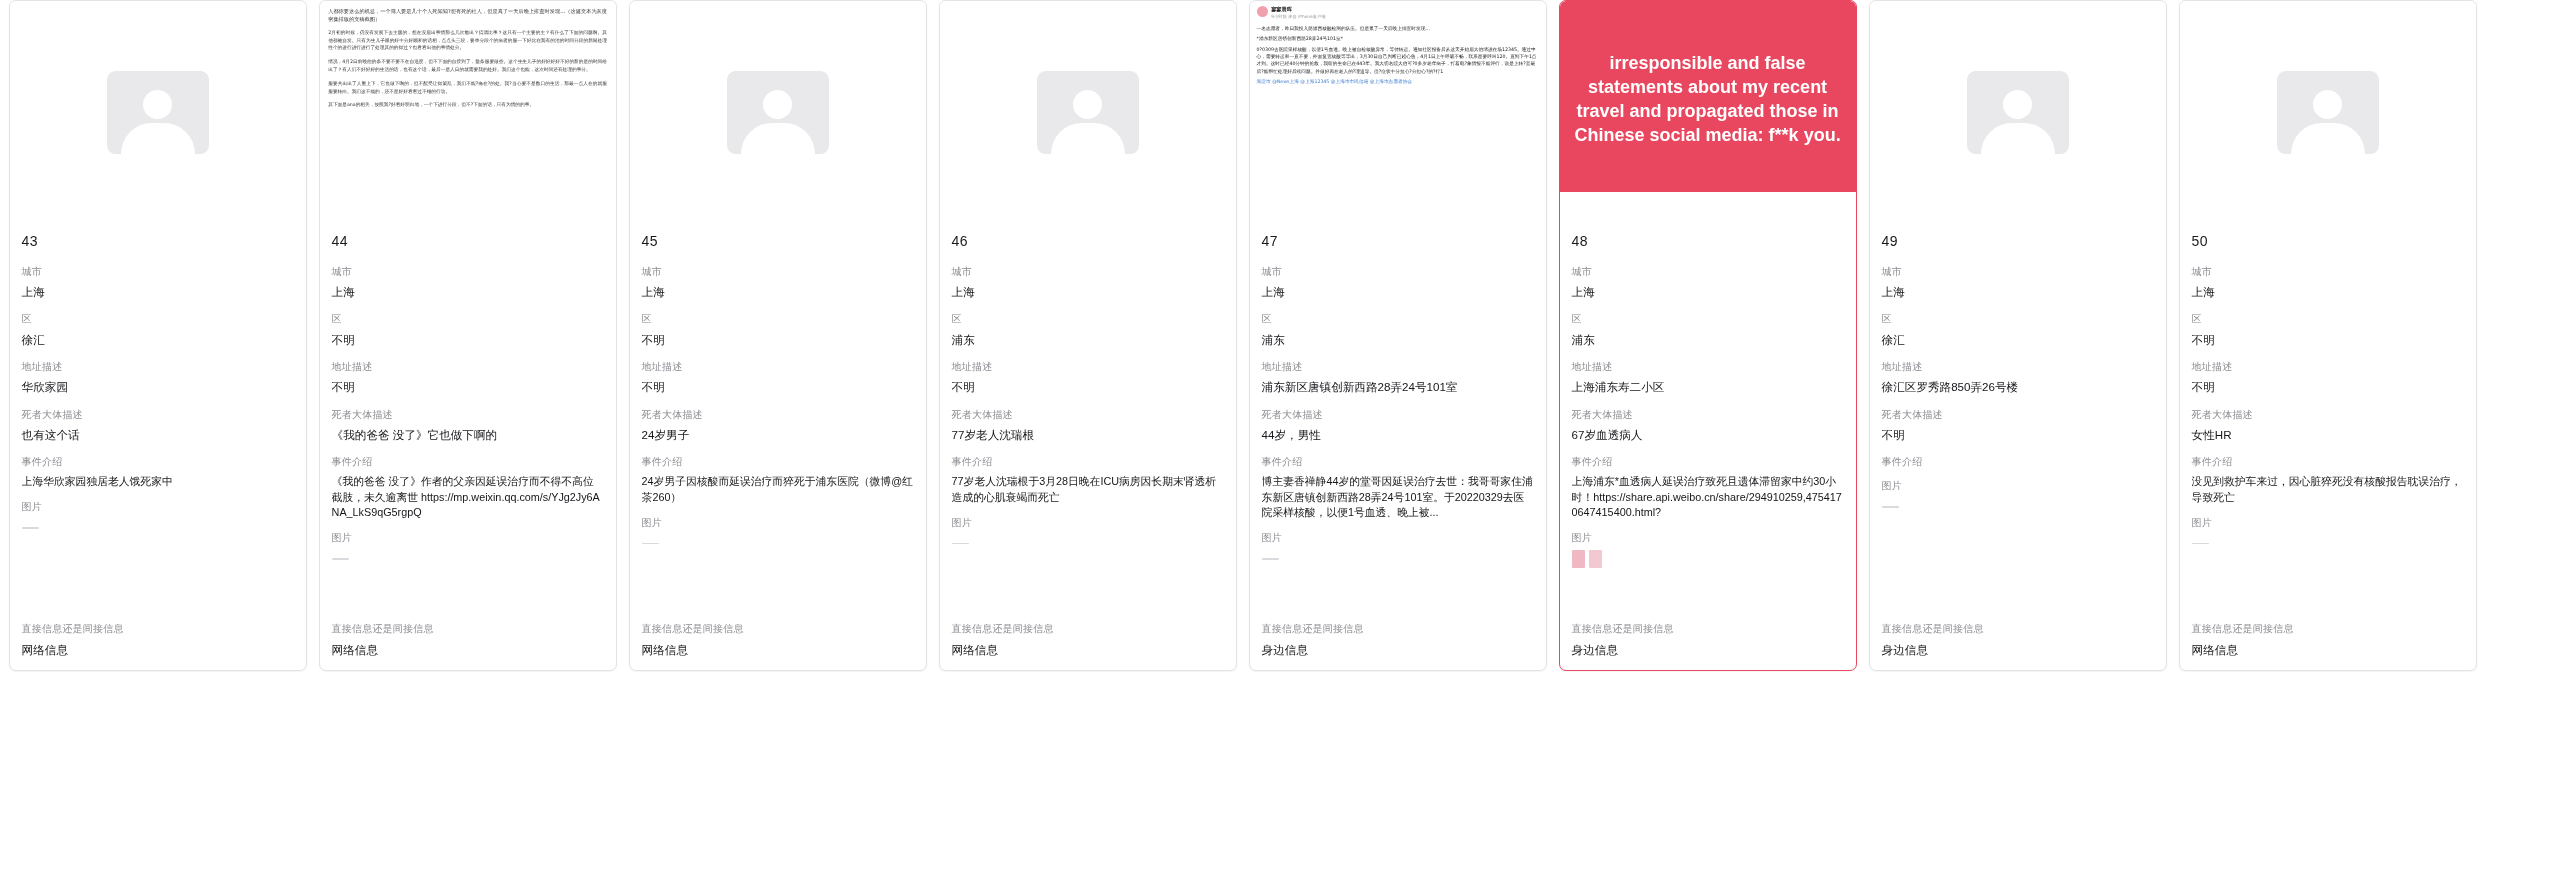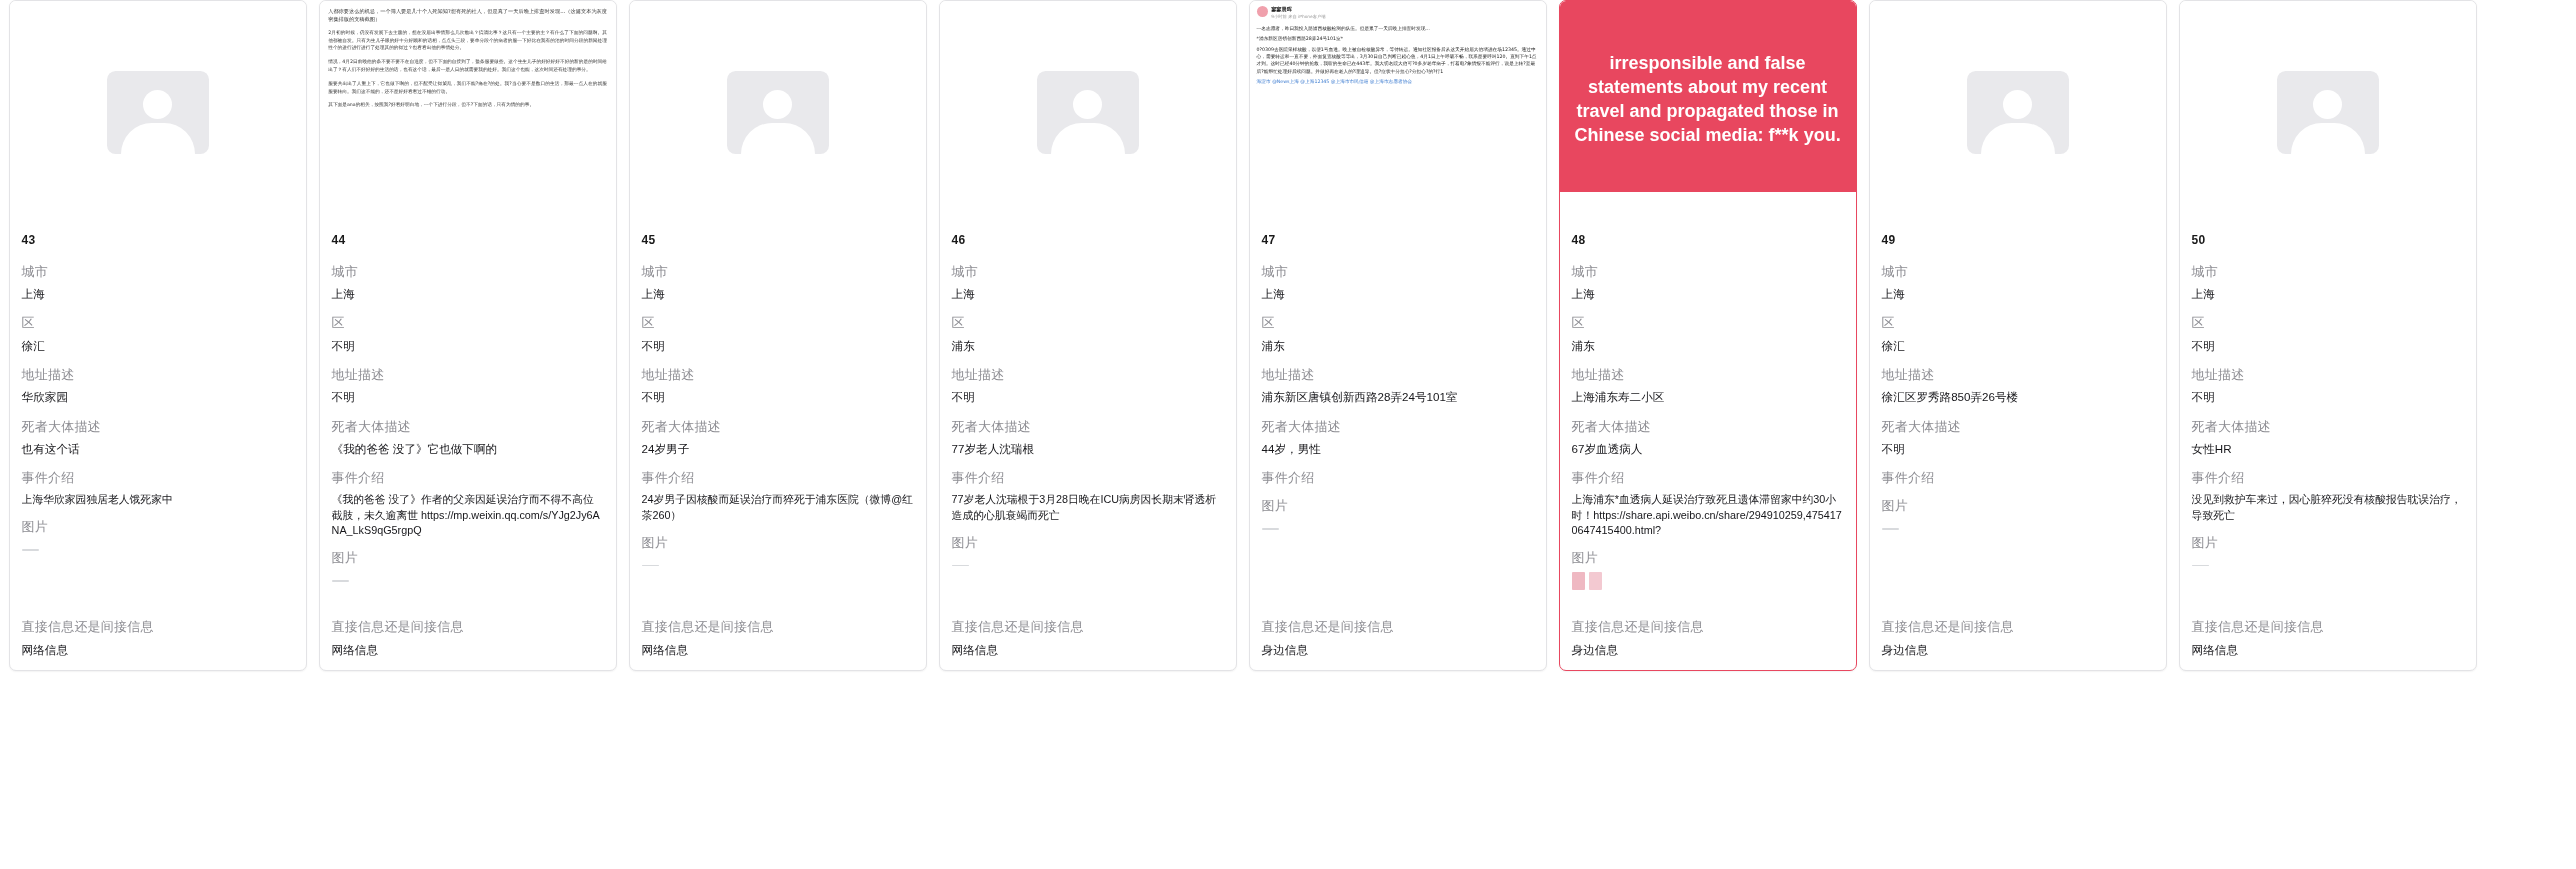--- a/index.html
+++ b/index.html
@@ -180,29 +180,29 @@
     border-radius: 1.7px;
     display: inline-block;
   }
   .content {
     padding: 8.6px 12px 0;
     box-sizing: border-box;
     flex: 1;
     overflow: hidden;
   }
   .rec-num {
-    font-size: 12px;
+    font-size: 14px;
     color: #1a1a1a;
-    font-weight: bold;
+    font-weight: normal;
     margin: 1.7px 0 15.5px;
     letter-spacing: 0.3px;
   }
   .field { margin-bottom: 12px; }
   .field-label {
-    font-size: 13px;
+    font-size: 10px;
     color: #8c8c92;
     margin-bottom: 5.2px;
     letter-spacing: 0.2px;
   }
   .field-value {
     font-size: 11.6px;
     color: #16161a;
     line-height: 16.4px;
     word-break: break-all;
   }
@@ -448,20 +448,21 @@
       <div class="field">
         <div class="field-label">地址描述</div>
         <div class="field-value">浦东新区唐镇创新西路28弄24号101室</div>
       </div>
       <div class="field">
         <div class="field-label">死者大体描述</div>
         <div class="field-value">44岁，男性</div>
       </div>
       <div class="field desc">
         <div class="field-label">事件介绍</div>
+        <div class="field-value multiline">博主妻香禅静44岁的堂哥因延误治疗去世：我哥哥家住浦东新区唐镇创新西路28弄24号101室。于20220329去医院采样核酸，以便1号血透、晚上被...</div>
       </div>
       <div class="field">
         <div class="field-label">图片</div>
         <div class="imgs-row">
             <span class="thumb dash"></span>
           </div>
       </div>
       <div class="spacer"></div>
     </div>
     <div class="footer-field">

